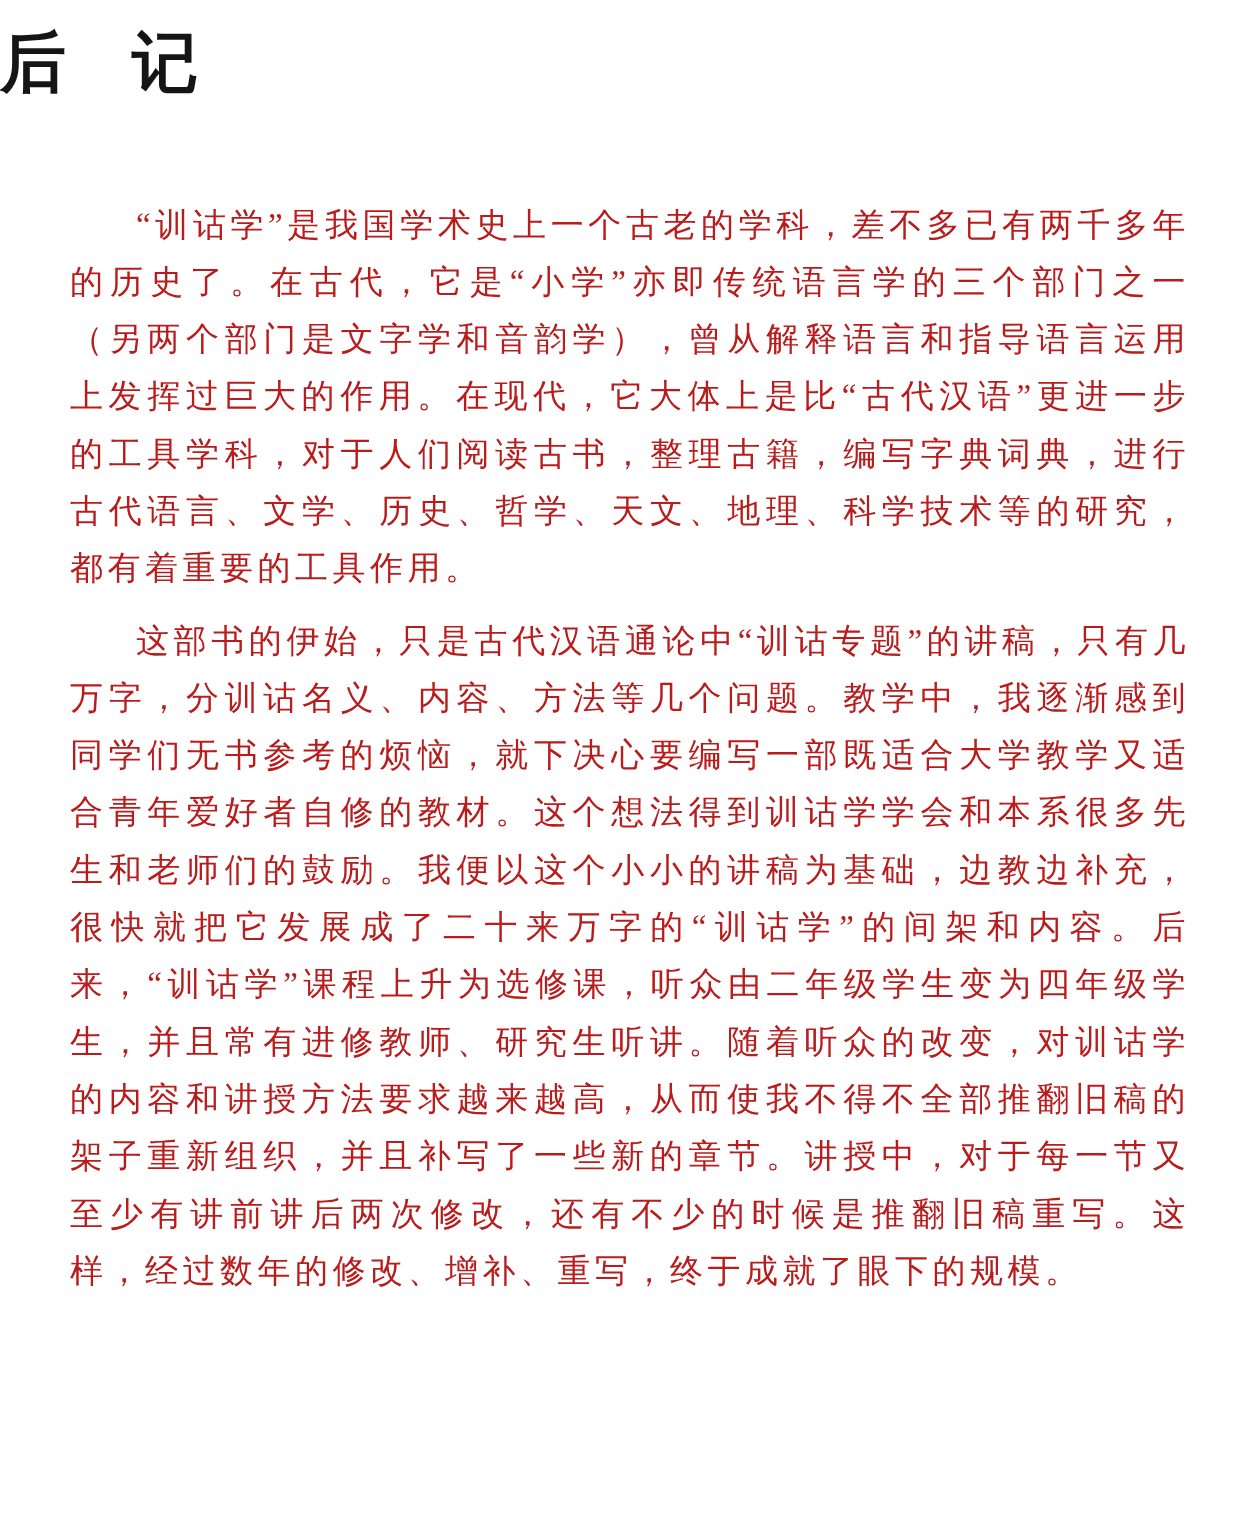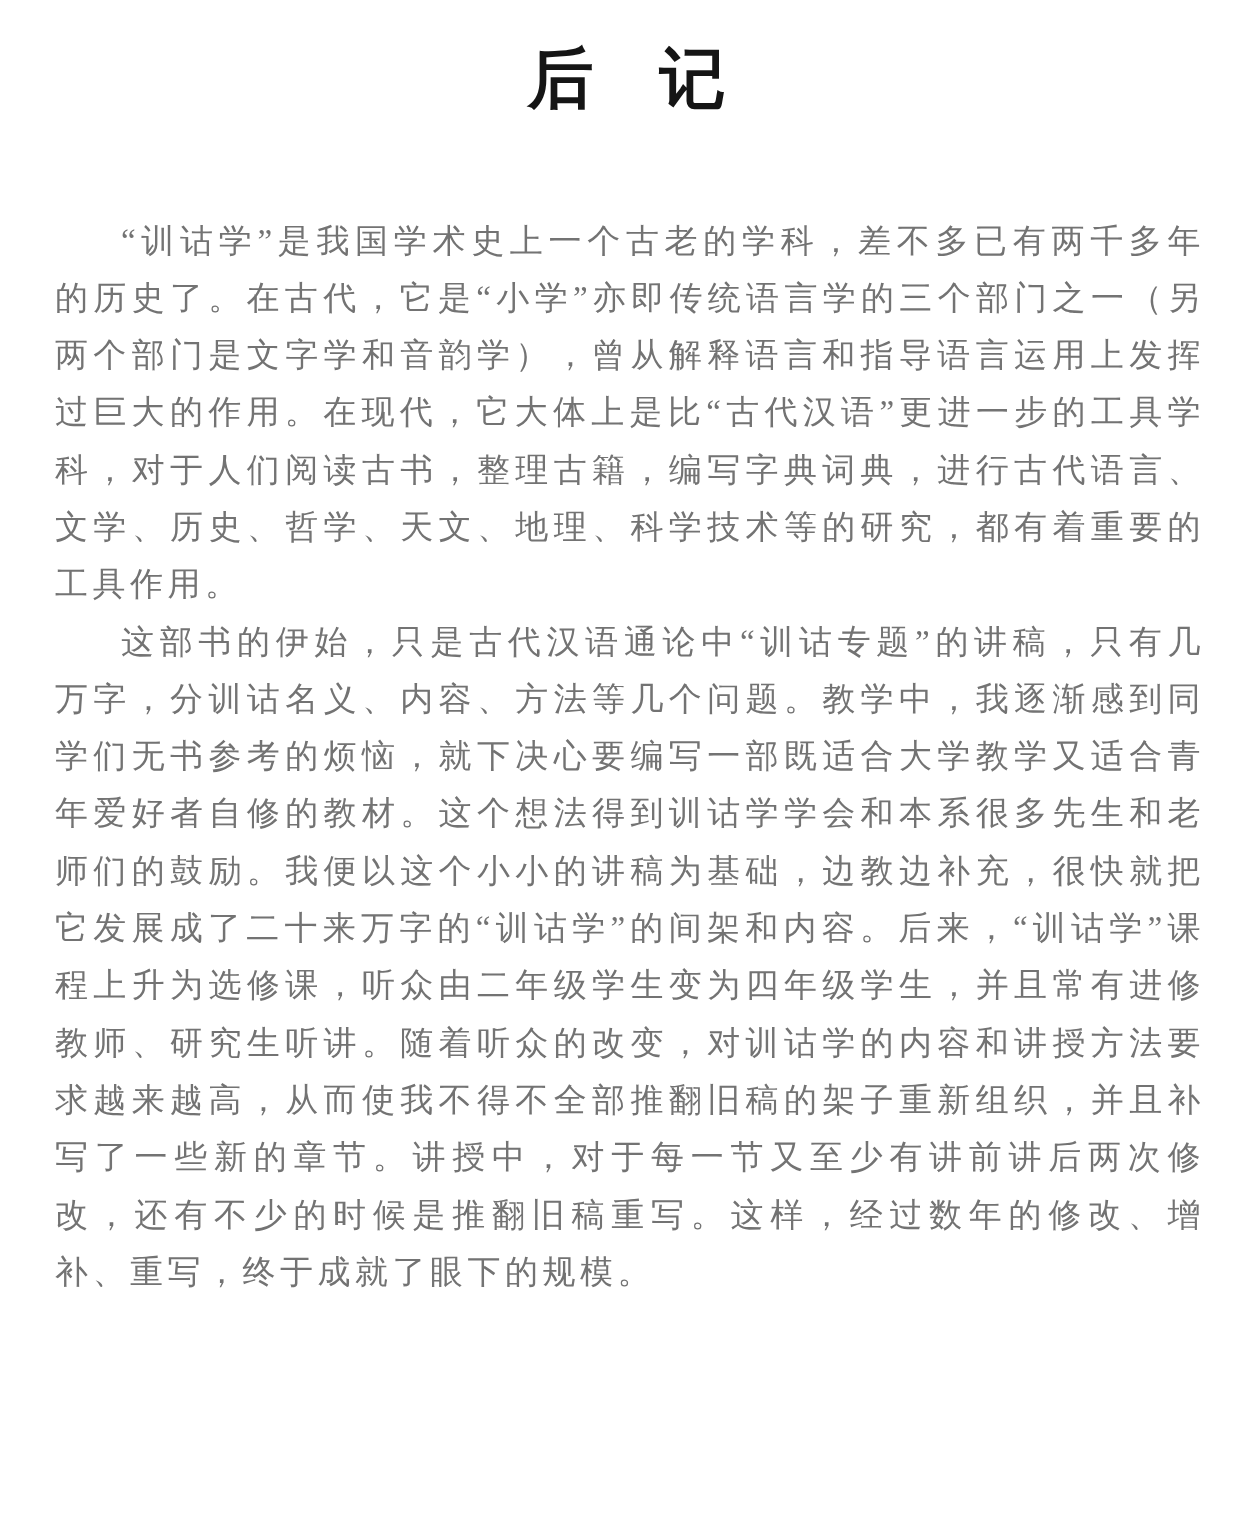--- a/index.html
+++ b/index.html
@@ -11,39 +11,39 @@
     position: relative;
     width: 1253px;
     height: 1514px;
     margin: 0 auto;
     background: #ffffff;
     overflow: hidden;
     box-sizing: border-box;
     font-family: "Liberation Serif", serif;
   }
   .title {
-    margin: 38px 0 0 0;
-    text-align: center;
+    margin: 22px 0 0 0;
+    text-align: left;
     font-size: 66px;
     font-weight: bold;
     color: #151515;
     line-height: 1.25;
     font-family: "Liberation Serif", serif;
   }
   .body-text {
     margin-top: 92px;
     padding: 0 48px 0 55px;
   }
   .body-text p {
-    margin: 0;
+    margin: 15px;
     padding: 0;
     font-size: 33px;
     line-height: 57.3px;
     letter-spacing: 4.5px;
-    color: #737373;
+    color: #b91c1c;
     text-align: justify;
     text-justify: inter-character;
     text-indent: 2em;
     font-family: "Liberation Serif", serif;
   }
 </style>
 </head>
 <body>
 
 <div class="page">

